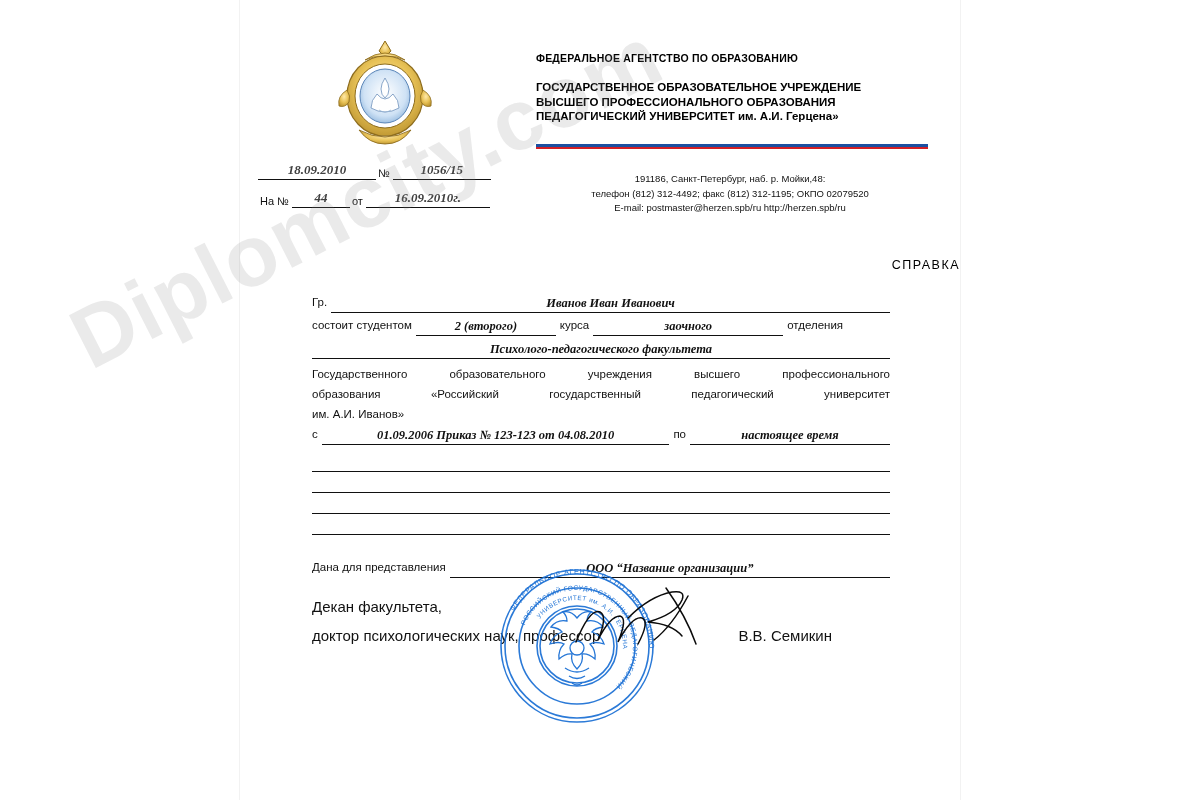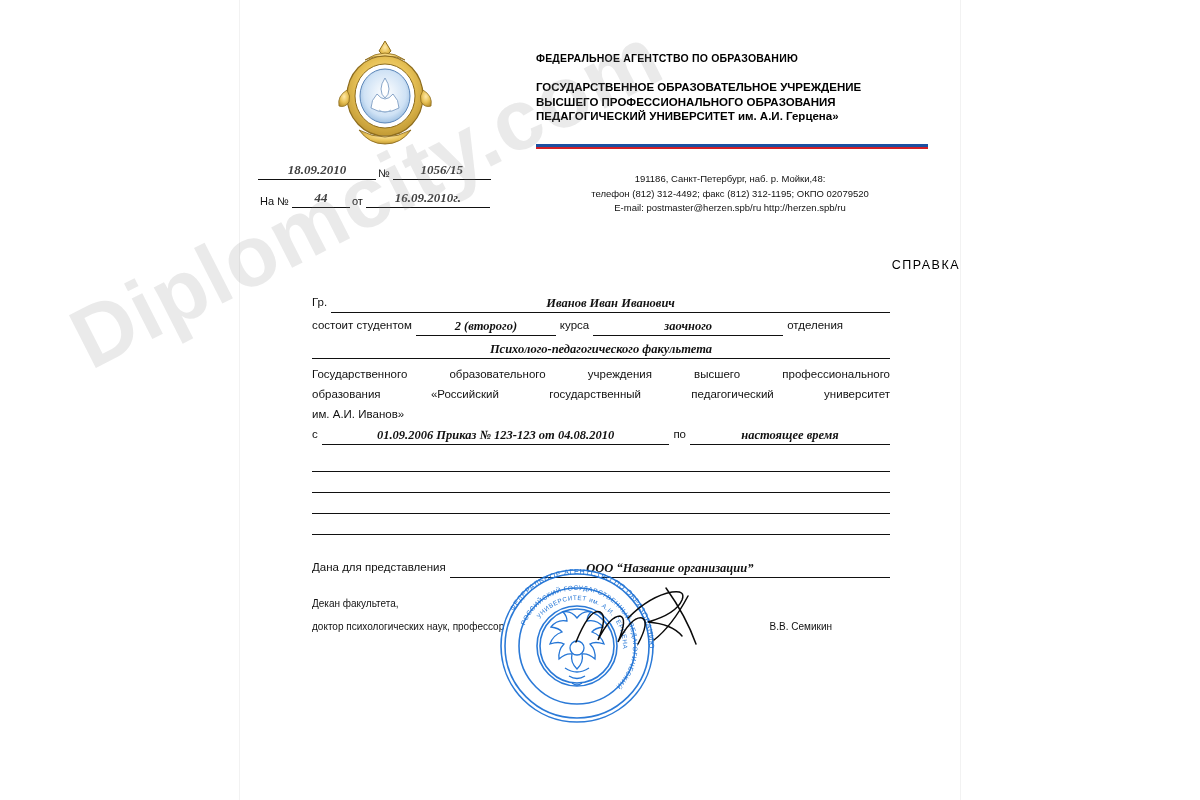--- a/index.html
+++ b/index.html
@@ -200,21 +200,21 @@
   .given-row {
     margin-top: 26px;
   }
 
   
   .signature {
     position: absolute;
     left: 72px;
     top: 598px;
     width: 578px;
-    font-size: 10px;
+    font-size: 15px;
     color: #111;
   }
   .sig-line1 { margin-bottom: 12px; }
   .sig-line2 { display: flex; justify-content: space-between; }
   .sig-name { padding-right: 58px; margin-left: 8px; }
 
   
   .stamp {
     position: absolute;
     left: 247px;

